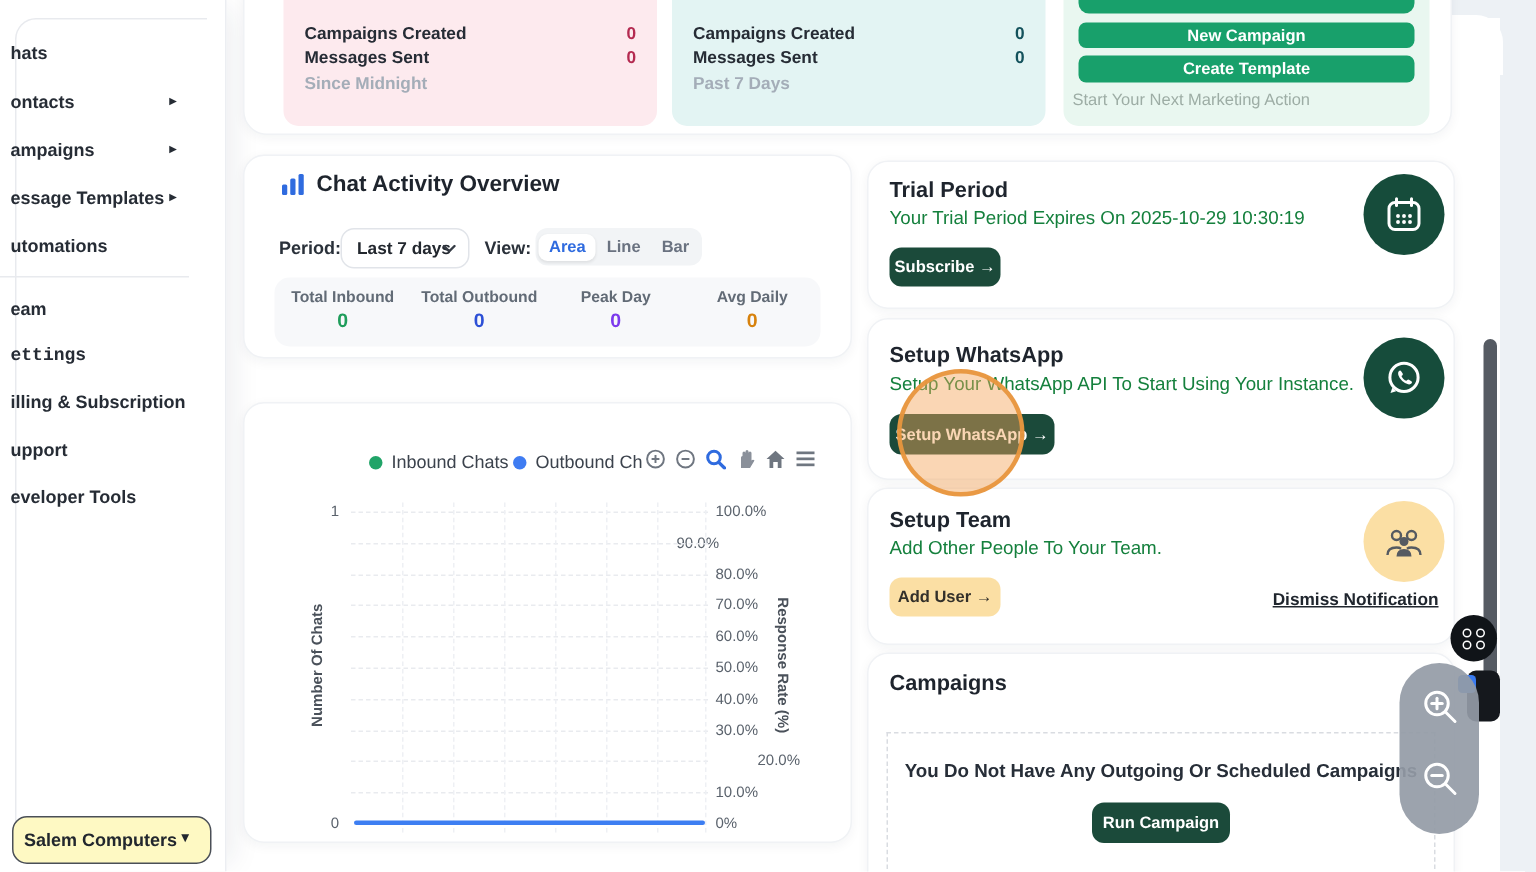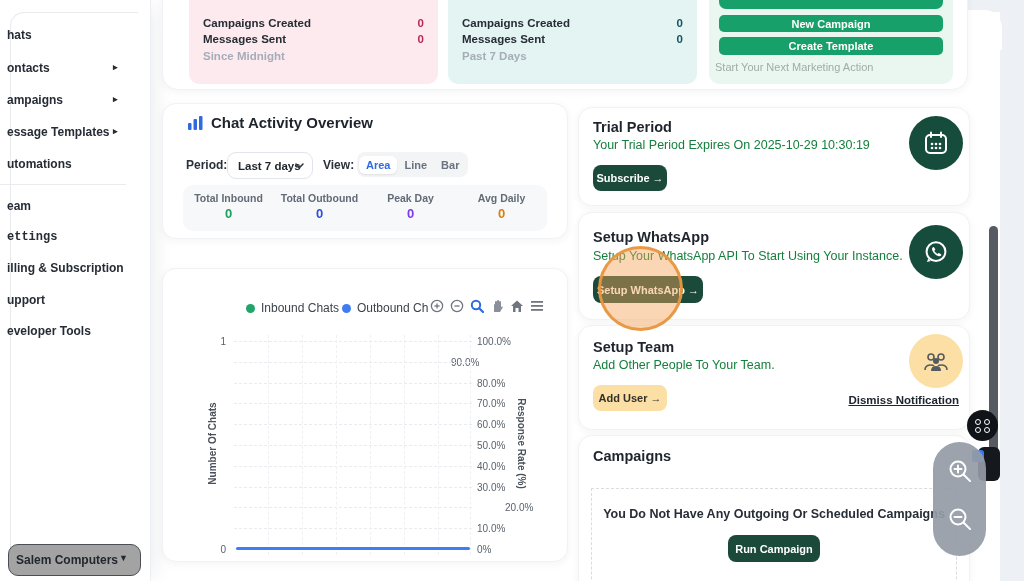--- a/index.html
+++ b/index.html
@@ -69,21 +69,21 @@
     <div class="sb-item" style="top:261px;">
         <span class="lbl">illing &amp; Subscription</span>
       </div>
     <div class="sb-item" style="top:293px;">
         <span class="lbl">upport</span>
       </div>
     <div class="sb-item" style="top:324px;">
         <span class="lbl">eveloper Tools</span>
       </div>
 
-    <div class="abs" style="left:8px;top:544px;width:131px;height:30px;border:1.5px solid #4a4f57;border-radius:10px;background:#a3a3a3;display:flex;align-items:center;">
+    <div class="abs" style="left:8px;top:544px;width:131px;height:30px;border:1.5px solid #4a4f57;border-radius:10px;background:#fef9c3;display:flex;align-items:center;">
       <span style="margin-left:7px;font-size:12px;font-weight:600;color:#22272e;">Salem Computers</span>
       <span class="abs" style="right:12px;top:8px;font-size:9px;color:#22272e;">▼</span>
     </div>
   </div>
 
   <div class="card" style="left:162px;top:-24px;width:804px;height:112px;border-radius:16px;">
 
     <div class="abs" style="left: 26px; top: 12px; width: 249px; height: 95px; border-radius: 10px; background-color: rgb(253, 234, 238);">
       <div class="statrow" style="top:28px;">
           <span class="lbl">Campaigns Created</span>

